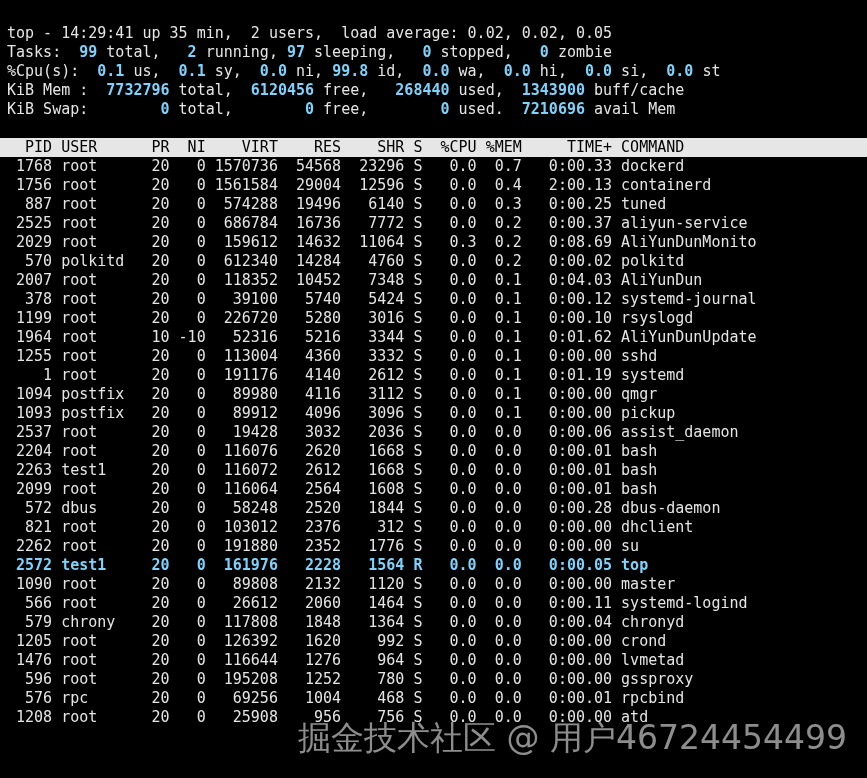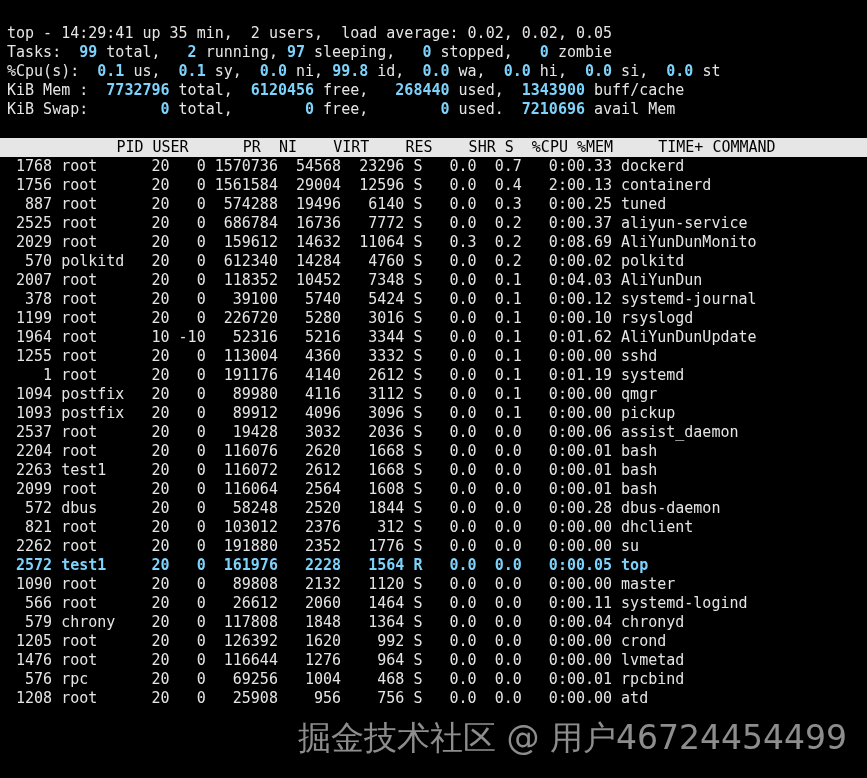--- a/index.html
+++ b/index.html
@@ -32,21 +32,20 @@
     font-weight: bold;
     color: #7dd3fc;
   }
   .blank { height: 19px; }
   .header-line {
     white-space: pre;
     height: 19px;
     padding-left: 7px;
     background: #e6e6e6;
     color: #000000;
-    text-align: center;
   }
   .watermark {
     position: absolute;
     top: 728px;
     right: 20px;
     font-family: "DejaVu Sans", "Liberation Sans", sans-serif;
     font-size: 33px;
     color: rgba(195, 195, 195, 0.72);
     white-space: nowrap;
     pointer-events: none;
@@ -86,17 +85,18 @@
       <div class="line"> 2099 root      20   0  116064   2564   1608 S   0.0  0.0   0:00.01 bash</div>
       <div class="line">  572 dbus      20   0   58248   2520   1844 S   0.0  0.0   0:00.28 dbus-daemon</div>
       <div class="line">  821 root      20   0  103012   2376    312 S   0.0  0.0   0:00.00 dhclient</div>
       <div class="line"> 2262 root      20   0  191880   2352   1776 S   0.0  0.0   0:00.00 su</div>
       <div class="line bold"> 2572 test1     20   0  161976   2228   1564 R   0.0  0.0   0:00.05 top</div>
       <div class="line"> 1090 root      20   0   89808   2132   1120 S   0.0  0.0   0:00.00 master</div>
       <div class="line">  566 root      20   0   26612   2060   1464 S   0.0  0.0   0:00.11 systemd-logind</div>
       <div class="line">  579 chrony    20   0  117808   1848   1364 S   0.0  0.0   0:00.04 chronyd</div>
       <div class="line"> 1205 root      20   0  126392   1620    992 S   0.0  0.0   0:00.00 crond</div>
       <div class="line"> 1476 root      20   0  116644   1276    964 S   0.0  0.0   0:00.00 lvmetad</div>
+      <div class="line">  596 root      20   0  195208   1252    780 S   0.0  0.0   0:00.00 gssproxy</div>
       <div class="line">  576 rpc       20   0   69256   1004    468 S   0.0  0.0   0:00.01 rpcbind</div>
       <div class="line"> 1208 root      20   0   25908    956    756 S   0.0  0.0   0:00.00 atd</div>
     </div>
   <div class="watermark">掘金技术社区 @ 用户46724454499</div>
 </div>
 
 </body></html>

